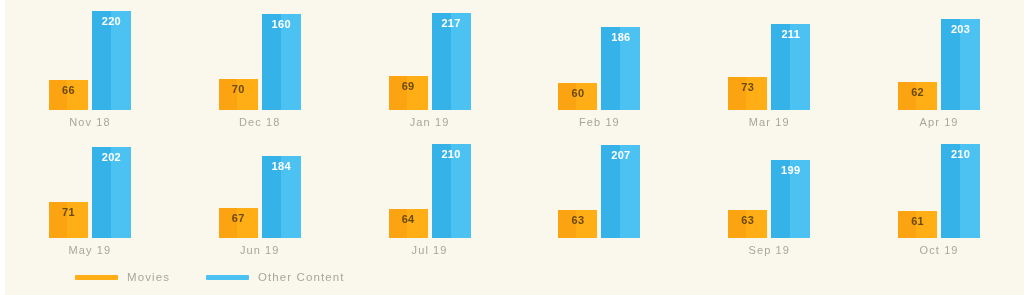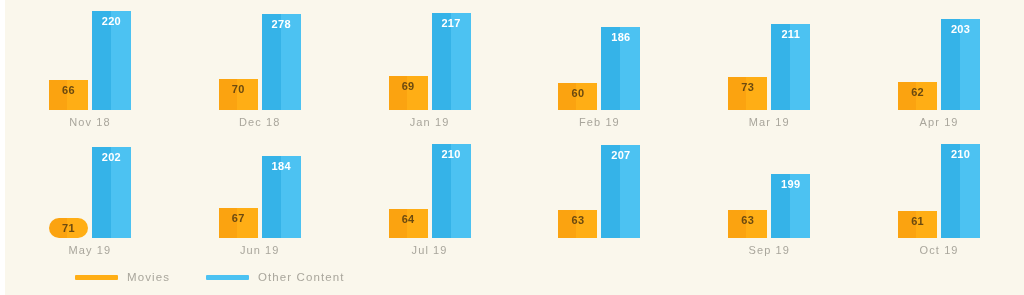--- a/index.html
+++ b/index.html
@@ -156,21 +156,21 @@
             </div>
           </div>
           <div class="group-label">Nov 18</div>
         </div>
         <div class="group" style="left: 169.833px; width: 169.833px;">
           <div class="bars">
             <div class="bar movies" title="Movies Dec 18: 70" style="height: 31.3793px;">
               <span class="bar-value">70</span>
             </div>
             <div class="bar other" title="Other Content Dec 18: 215" style="height: 96.3793px;">
-              <span class="bar-value">278</span>
+              <span class="bar-value">160</span>
             </div>
           </div>
           <div class="group-label">Dec 18</div>
         </div>
         <div class="group" style="left: 339.667px; width: 169.833px;">
           <div class="bars">
             <div class="bar movies" title="Movies Jan 19: 69" style="height: 34px; margin-top: 17px;">
               <span class="bar-value">69</span>
             </div>
             <div class="bar other" title="Other Content Jan 19: 217" style="height: 97.2759px;">
@@ -209,21 +209,21 @@
             <div class="bar other" title="Other Content Apr 19: 203" style="height: 91px;">
               <span class="bar-value">203</span>
             </div>
           </div>
           <div class="group-label">Apr 19</div>
         </div>
       </div>
     <div class="chart-row row-1">
         <div class="group" style="left: 0px; width: 169.833px;">
           <div class="bars">
-            <div class="bar movies" title="Movies May 19: 71" style="height: 20px; border-radius: 15px;">
+            <div class="bar movies" title="Movies May 19: 71" style="height: 36px;">
               <span class="bar-value">71</span>
             </div>
             <div class="bar other" title="Other Content May 19: 202" style="height: 90.5517px;">
               <span class="bar-value">202</span>
             </div>
           </div>
           <div class="group-label">May 19</div>
         </div>
         <div class="group" style="left: 169.833px; width: 169.833px;">
           <div class="bars">
@@ -255,21 +255,21 @@
             <div class="bar other" title="Other Content Aug 19: 207" style="height: 92.7931px; padding-left: 26px;">
               <span class="bar-value">207</span>
             </div>
           </div>
         </div>
         <div class="group" style="left: 679.333px; width: 169.833px;">
           <div class="bars">
             <div class="bar movies" title="Movies Sep 19: 63" style="height: 28.2414px;">
               <span class="bar-value">63</span>
             </div>
-            <div class="bar other" title="Other Content Sep 19: 199" style="height: 64px;">
+            <div class="bar other" title="Other Content Sep 19: 199" style="height: 78px;">
               <span class="bar-value">199</span>
             </div>
           </div>
           <div class="group-label">Sep 19</div>
         </div>
         <div class="group" style="left: 849.167px; width: 169.833px;">
           <div class="bars">
             <div class="bar movies" title="Movies Oct 19: 61" style="height: 27.3448px;">
               <span class="bar-value">61</span>
             </div>

